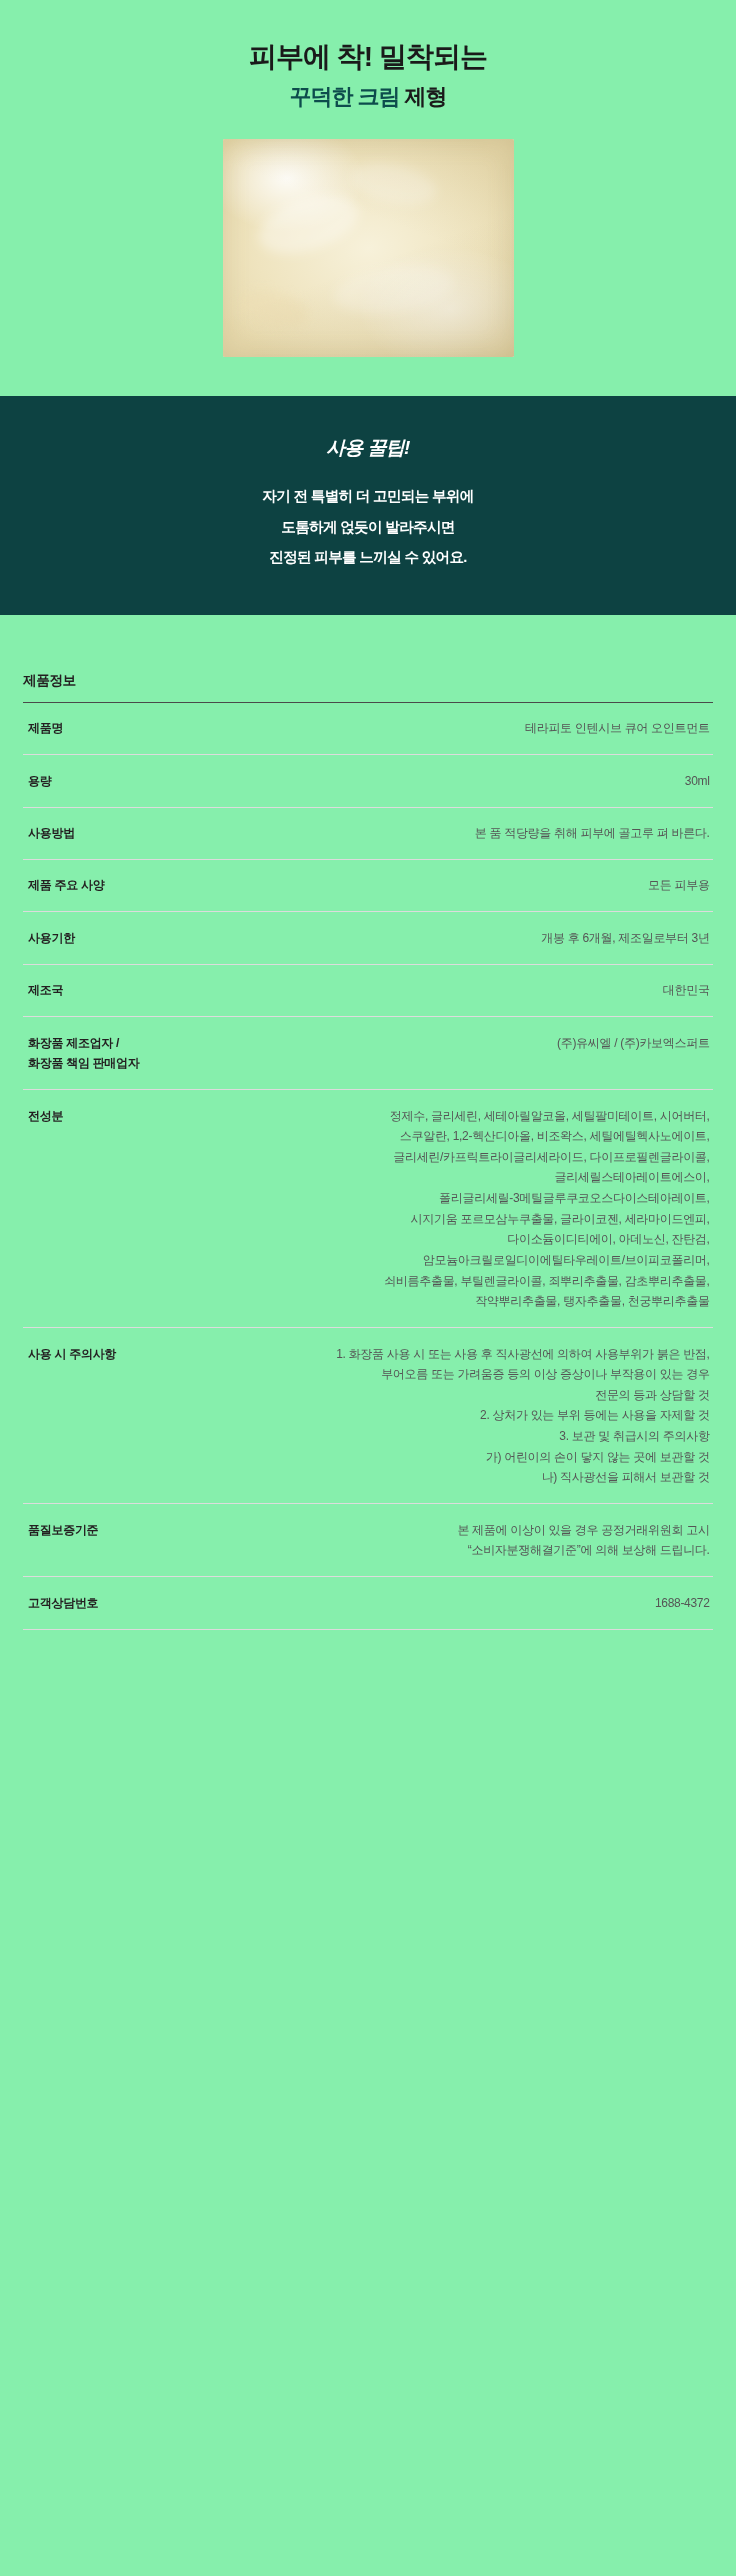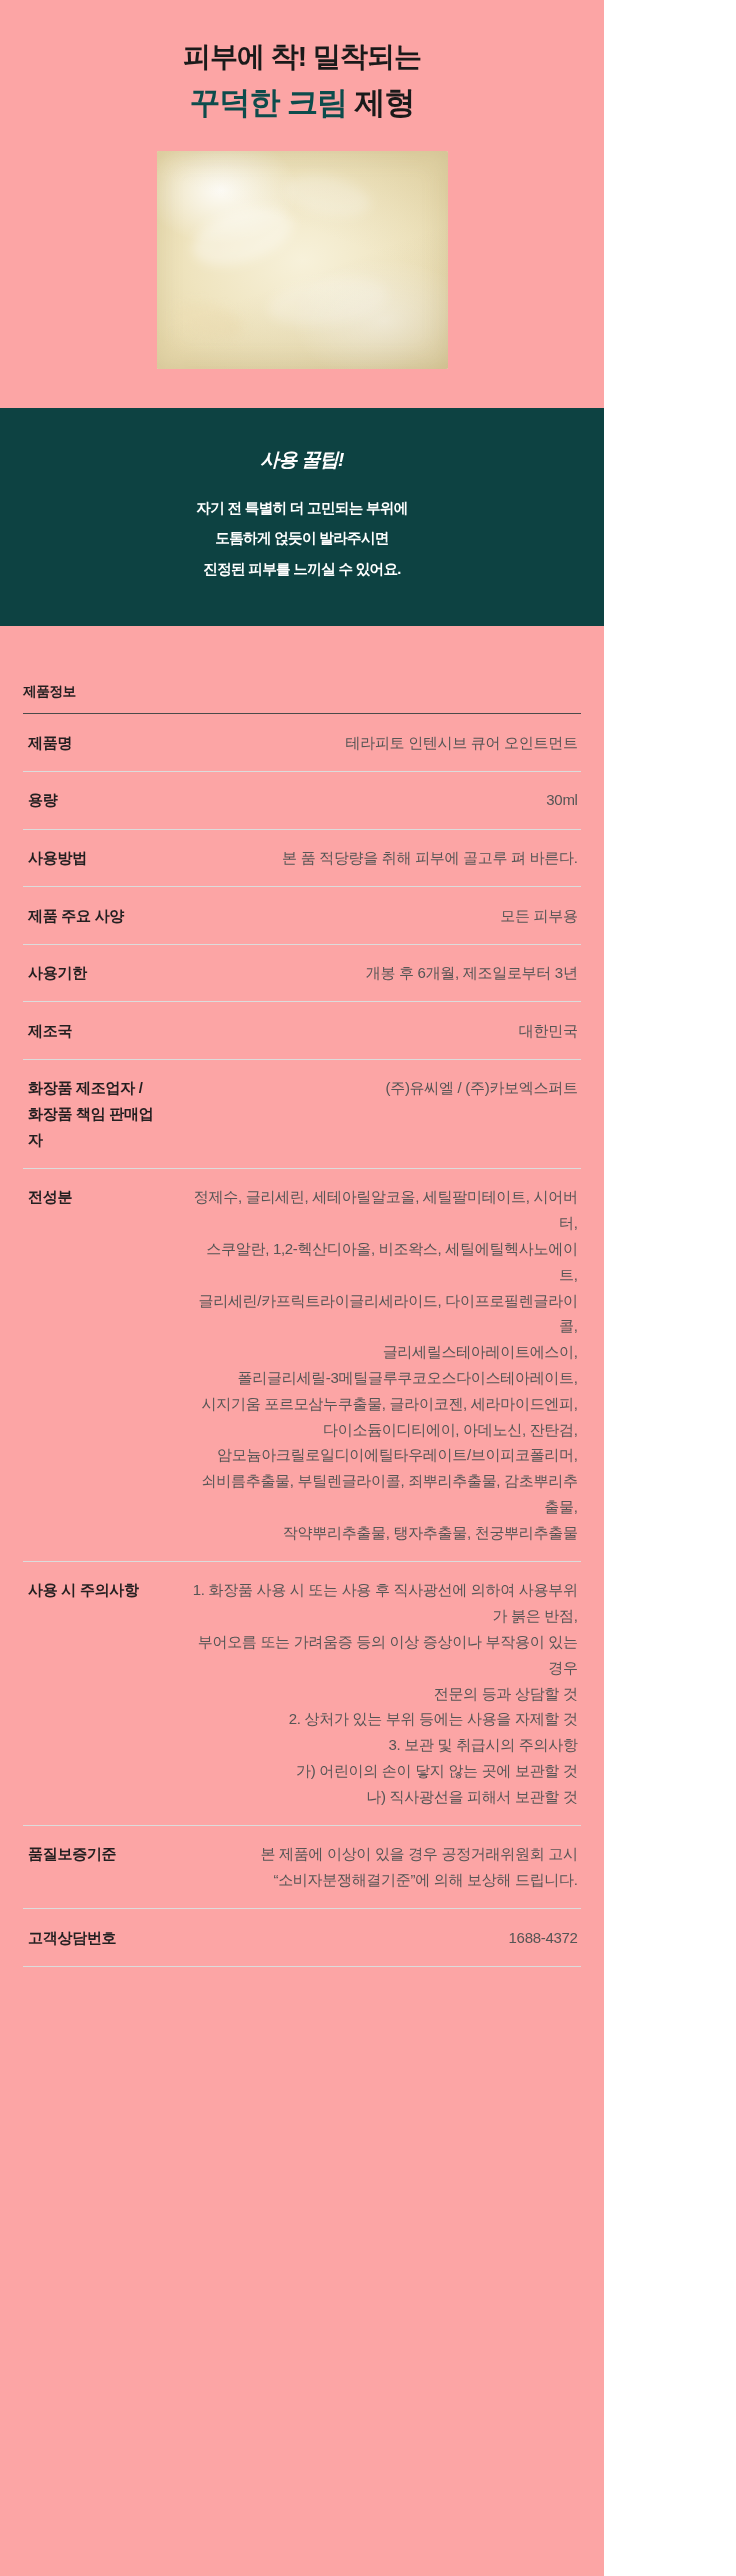--- a/index.html
+++ b/index.html
@@ -8,41 +8,41 @@
     padding: 0;
     background: #ffffff;
   }
   body {
     width: 736px;
     font-family: "Liberation Sans", sans-serif;
     color: #231f20;
     -webkit-font-smoothing: antialiased;
   }
   .page {
-    width: 604px;
+    width: 736px;
     min-height: 2576px;
     position: relative;
-    background: #fca5a5;
+    background: #86efac;
     overflow: hidden;
   }
 
   
   .hero {
     padding-top: 39px;
     text-align: center;
   }
   .hero-line1 {
     font-size: 28px;
     font-weight: bold;
     letter-spacing: -1px;
     color: #1a1a1a;
     line-height: 1.28;
   }
   .hero-line2 {
-    font-size: 31px;
+    font-size: 22px;
     font-weight: bold;
     letter-spacing: -1px;
     line-height: 1.3;
     margin-top: 8.6px;
     text-align: center;
   }
   .hero-accent { color: #0d4c4c; }
   .hero-dark { color: #1a1a1a; }
 
   .hero-image-wrap {
@@ -125,21 +125,21 @@
     border-collapse: collapse;
     border-top: 1.7px solid #4a4a4a;
     table-layout: fixed;
   }
   table.spec tr { border-bottom: 0.9px solid #dcdcdc; }
   table.spec th,
   table.spec td {
     vertical-align: top;
     padding: 15.4px 3.4px 15.4px 0;
     text-align: left;
-    font-size: 15px;
+    font-size: 12px;
     line-height: 1.72;
     letter-spacing: -0.3px;
   }
   table.spec th {
     width: 144px;
     font-weight: bold;
     color: #231f20;
     padding-left: 5.1px;
   }
   table.spec td {

